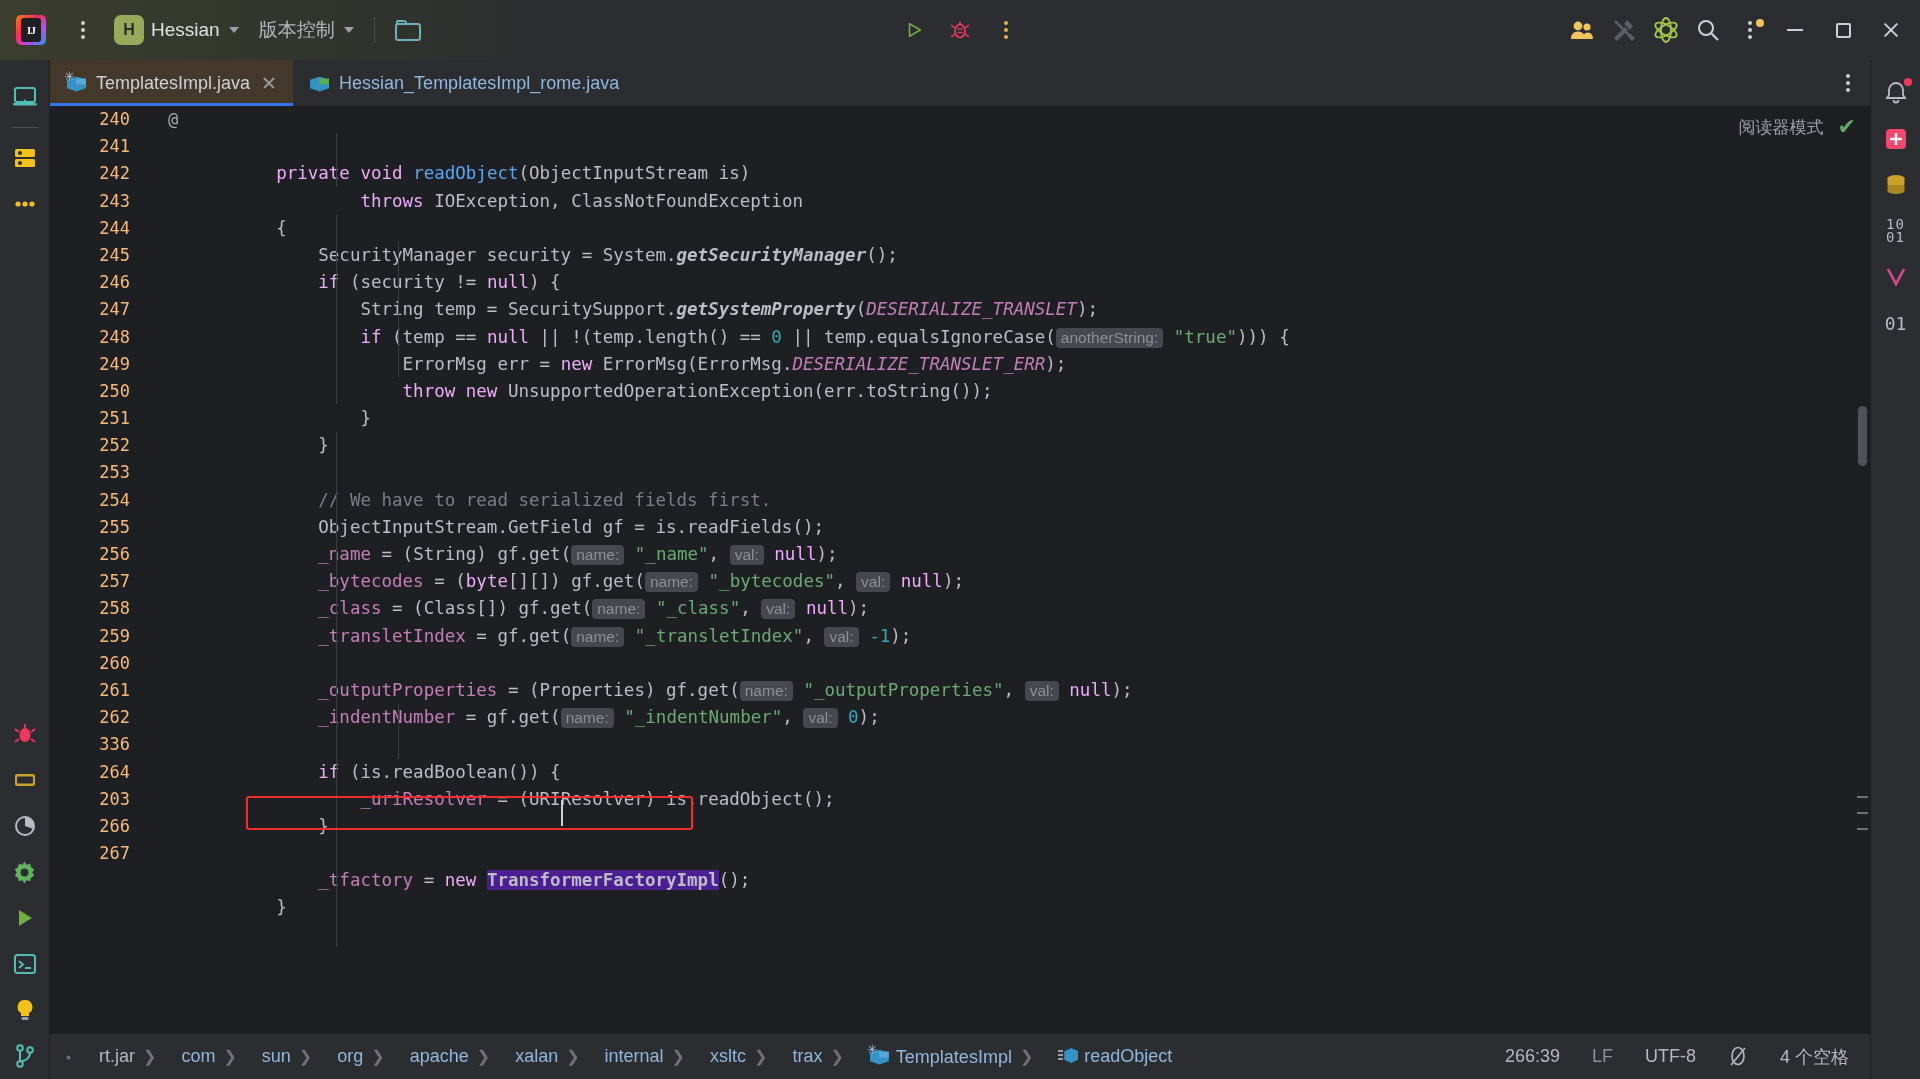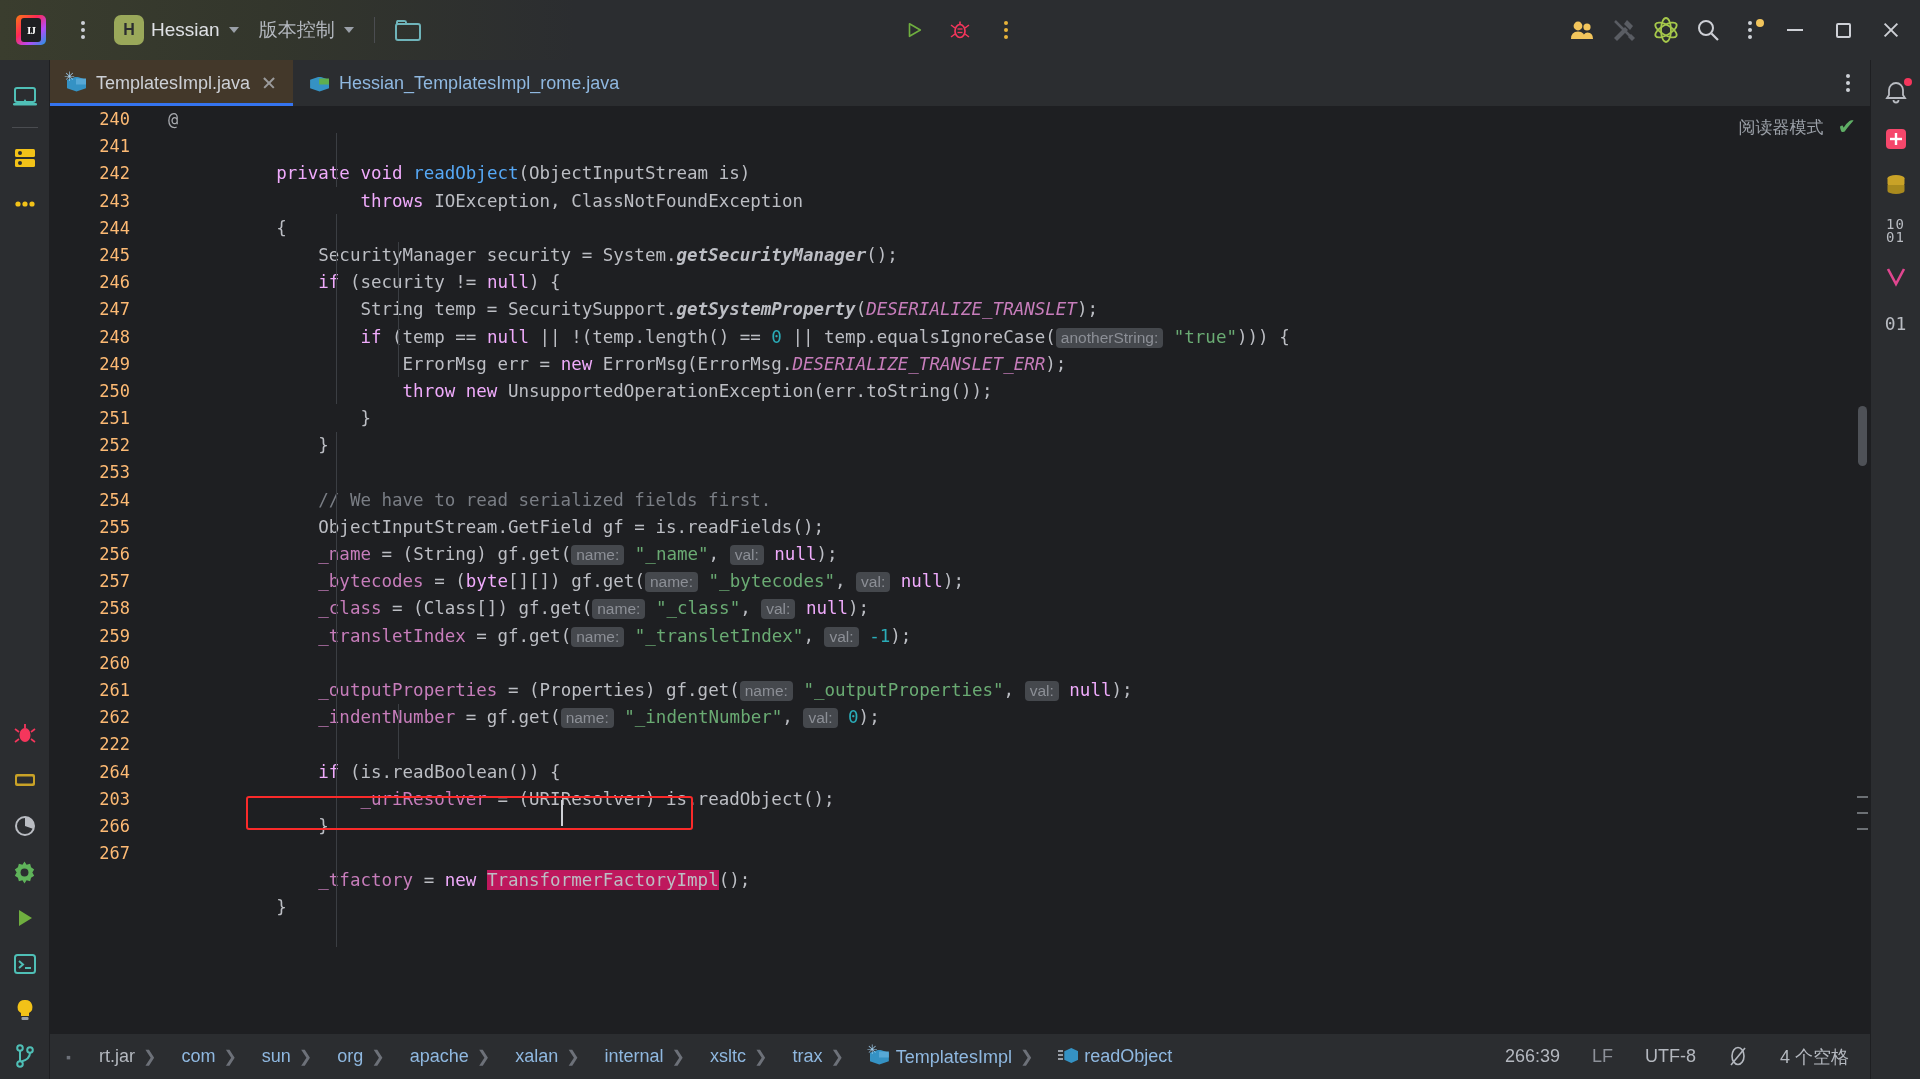--- a/index.html
+++ b/index.html
@@ -137,21 +137,21 @@
   .met { color:#56a8f5; }
   .str { color:#6aab73; }
   .num { color:#2aacb8; }
   .cmt { color:#7a7e85; }
   .fld { color:#c77dbb; }
   .stat{ color:#c77dbb; font-style:italic; }
   .sm  { color:#bcbec4; font-style:italic;font-weight:bold; }
   .id  { color:#bcbec4; }
   .hint { background:#45484d; color:#8c8f96; border-radius:4px; padding:1px 5px 2px;
     font-size:15.5px; font-family:"Liberation Sans",sans-serif; }
-  .caret-hl { background:#be185d; }
+  .caret-hl { background:#4c1d95;font-weight:bold; }
 
   .redbox { position:absolute; border:2px solid #fa2a2a; border-radius:3px; pointer-events:none; }
   .caret { position:absolute; width:2px; background:#ced0d6; }
 
   
   .reader { position:absolute; right:14px; top:8px; display:flex; align-items:center;
     gap:14px; font-size:17px; color:#9ba0a8; }
   .check { color:#5fad65; font-size:22px; }
 
   
@@ -423,21 +423,21 @@
               <div class="gl">253</div>
               <div class="gl">254</div>
               <div class="gl">255</div>
               <div class="gl">256</div>
               <div class="gl">257</div>
               <div class="gl">258</div>
               <div class="gl">259</div>
               <div class="gl">260</div>
               <div class="gl">261</div>
               <div class="gl">262</div>
-              <div class="gl">222</div>
+              <div class="gl">336</div>
               <div class="gl">264</div>
               <div class="gl">203</div>
               <div class="gl">266</div>
               <div class="gl">267</div>
             </div>
           <div class="annot" style="top:0">@</div>
         </div>
 
         <div class="code">
           <div id="code-lines"><div class="ln"><span class="id">    </span><span class="kw">private </span><span class="kw">void </span><span class="met">readObject</span><span class="id">(ObjectInputStream is)</span></div><div class="ln"><span class="id">            </span><span class="kw">throws </span><span class="id">IOException, ClassNotFoundException</span></div><div class="ln"><span class="id">    {</span></div><div class="ln"><span class="id">        SecurityManager security = System.</span><span class="sm">getSecurityManager</span><span class="id">();</span></div><div class="ln"><span class="id">        </span><span class="kw">if </span><span class="id">(security != </span><span class="kw">null</span><span class="id">) {</span></div><div class="ln"><span class="id">            String temp = SecuritySupport.</span><span class="sm">getSystemProperty</span><span class="id">(</span><span class="stat">DESERIALIZE_TRANSLET</span><span class="id">);</span></div><div class="ln"><span class="id">            </span><span class="kw">if </span><span class="id">(temp == </span><span class="kw">null</span><span class="id"> || !(temp.length() == </span><span class="num">0</span><span class="id"> || temp.equalsIgnoreCase(</span><span class="hint">anotherString:</span><span class="id"> </span><span class="str">"true"</span><span class="id">))) {</span></div><div class="ln"><span class="id">                ErrorMsg err = </span><span class="kw">new </span><span class="id">ErrorMsg(ErrorMsg.</span><span class="stat">DESERIALIZE_TRANSLET_ERR</span><span class="id">);</span></div><div class="ln"><span class="id">                </span><span class="kw">throw new </span><span class="id">UnsupportedOperationException(err.toString());</span></div><div class="ln"><span class="id">            }</span></div><div class="ln"><span class="id">        }</span></div><div class="ln"><span class="id"></span></div><div class="ln"><span class="cmt">        // We have to read serialized fields first.</span></div><div class="ln"><span class="id">        ObjectInputStream.GetField gf = is.readFields();</span></div><div class="ln"><span class="id">        </span><span class="fld">_name</span><span class="id"> = (String) gf.get(</span><span class="hint">name:</span><span class="id"> </span><span class="str">"_name"</span><span class="id">, </span><span class="hint">val:</span><span class="id"> </span><span class="kw">null</span><span class="id">);</span></div><div class="ln"><span class="id">        </span><span class="fld">_bytecodes</span><span class="id"> = (</span><span class="kw">byte</span><span class="id">[][]) gf.get(</span><span class="hint">name:</span><span class="id"> </span><span class="str">"_bytecodes"</span><span class="id">, </span><span class="hint">val:</span><span class="id"> </span><span class="kw">null</span><span class="id">);</span></div><div class="ln"><span class="id">        </span><span class="fld">_class</span><span class="id"> = (Class[]) gf.get(</span><span class="hint">name:</span><span class="id"> </span><span class="str">"_class"</span><span class="id">, </span><span class="hint">val:</span><span class="id"> </span><span class="kw">null</span><span class="id">);</span></div><div class="ln"><span class="id">        </span><span class="fld">_transletIndex</span><span class="id"> = gf.get(</span><span class="hint">name:</span><span class="id"> </span><span class="str">"_transletIndex"</span><span class="id">, </span><span class="hint">val:</span><span class="id"> </span><span class="num">-1</span><span class="id">);</span></div><div class="ln"><span class="id"></span></div><div class="ln"><span class="id">        </span><span class="fld">_outputProperties</span><span class="id"> = (Properties) gf.get(</span><span class="hint">name:</span><span class="id"> </span><span class="str">"_outputProperties"</span><span class="id">, </span><span class="hint">val:</span><span class="id"> </span><span class="kw">null</span><span class="id">);</span></div><div class="ln"><span class="id">        </span><span class="fld">_indentNumber</span><span class="id"> = gf.get(</span><span class="hint">name:</span><span class="id"> </span><span class="str">"_indentNumber"</span><span class="id">, </span><span class="hint">val:</span><span class="id"> </span><span class="num">0</span><span class="id">);</span></div><div class="ln"><span class="id"></span></div><div class="ln"><span class="id">        </span><span class="kw">if </span><span class="id">(is.readBoolean()) {</span></div><div class="ln"><span class="id">            </span><span class="fld">_uriResolver</span><span class="id"> = (URIResolver) is.readObject();</span></div><div class="ln"><span class="id">        }</span></div><div class="ln"><span class="id"></span></div><div class="ln"><span class="id">        </span><span class="fld">_tfactory</span><span class="id"> = </span><span class="kw">new </span><span class="id caret-hl">TransformerFactoryImpl</span><span class="id">();</span></div><div class="ln"><span class="id">    }</span></div></div>

